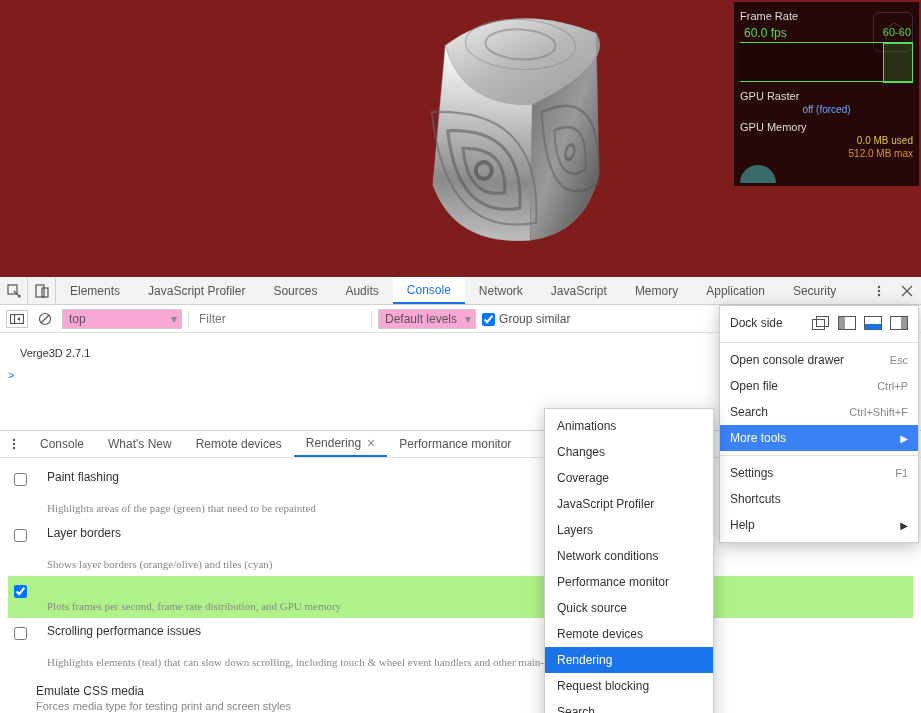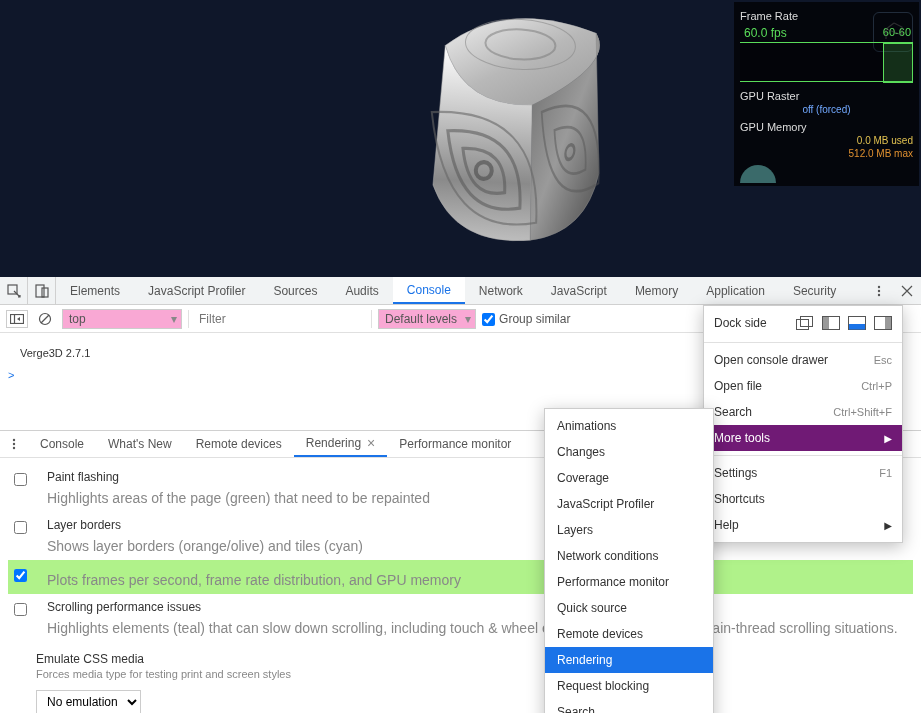--- a/index.html
+++ b/index.html
@@ -1,21 +1,21 @@
 <!DOCTYPE html>
 <html><head>
 <meta charset="utf-8">
 <style>
 * { margin: 0; padding: 0; box-sizing: border-box; font-family: "Segoe UI", Arial, sans-serif; }
 body { width: 921px; height: 713px; overflow: hidden; background: #fff; }
 
 
 .viewport {
   height: 277px;
-  background: #0f172a;
+  background: #7f1d1d;
   position: relative;
   display: flex;
   align-items: center;
   justify-content: center;
 }
 .cube-container {
   position: relative;
   left: 40px;
   top: -10px;
 }
@@ -117,42 +117,42 @@
 .drawertabs .tab { padding: 0 12px; display:flex; align-items:center; gap:6px; cursor:pointer;}
 .drawertabs .tab.active { border-bottom: 2px solid #1a73e8; }
 .drawertabs .tab .close { color:#888; font-size:14px; }
 
 
 .rendpanel { padding: 6px 8px; font-size: 12px; color:#333; }
 .opt { display:flex; gap:20px; padding:6px 6px; align-items:flex-start;}
 .opt.hl { background: #b0f28a; }
 .opt input[type=checkbox]{ margin-top:3px; }
 .opt .otitle { font-size: 12px; color:#333; }
-.opt .odesc { font-size: 14px; color: #888; margin-top:6px;}
+.opt .odesc { font-size: 11px; color: #888; margin-top:18px;font-family:Liberation Serif, serif;}
 .emulate { margin: 10px 0 0 28px;}
 .emulate .otitle{font-size:12px;}
 .emulate .odesc{font-size:11px;color:#888;margin-top:2px;}
 .emulate select { margin-top:10px; border:1px solid #ccc; padding:3px 6px; font-size:12px; background:#fff;}
 
 
 .mainmenu {
   position: absolute;
   top: 305px;
-  right: 18px;
+  right: 2px;
   width: 200px;
   background: #fff;
   border: 1px solid #ccc;
   box-shadow: 0 4px 16px rgba(0,0,0,0.25);
   font-size: 12px;
   color: #333;
   z-index: 50;
   padding: 4px 0;
 }
 .mm-row { padding: 6px 10px; display:flex; align-items:center; justify-content:space-between; cursor:pointer;}
-.mm-row.hl { background: #701a75; color: #fff; gap: 48px; }
+.mm-row.hl { background: #3b82f6; color: #fff; gap: 48px; }
 .mm-row .sc { color:#888; font-size:11px;}
 .mm-sep { height:1px; background:#e0e0e0; margin:4px 0; }
 .mm-row .arrow{font-size:10px;}
 .dockrow { display:flex; align-items:center; gap:8px; padding:6px 10px 8px 10px;}
 .dockrow .lbl{flex:1; color:#333;}
 .dock-ic { width:18px; height:14px; cursor:pointer; display:flex;}
 .dock-ic svg{display:block;}
 .dock-ic.active svg rect.shade{fill:#1a73e8;}
 .dock-ic svg rect.outline{stroke:#555;fill:none;}
 .dock-ic svg rect.shade{fill:#999;}

